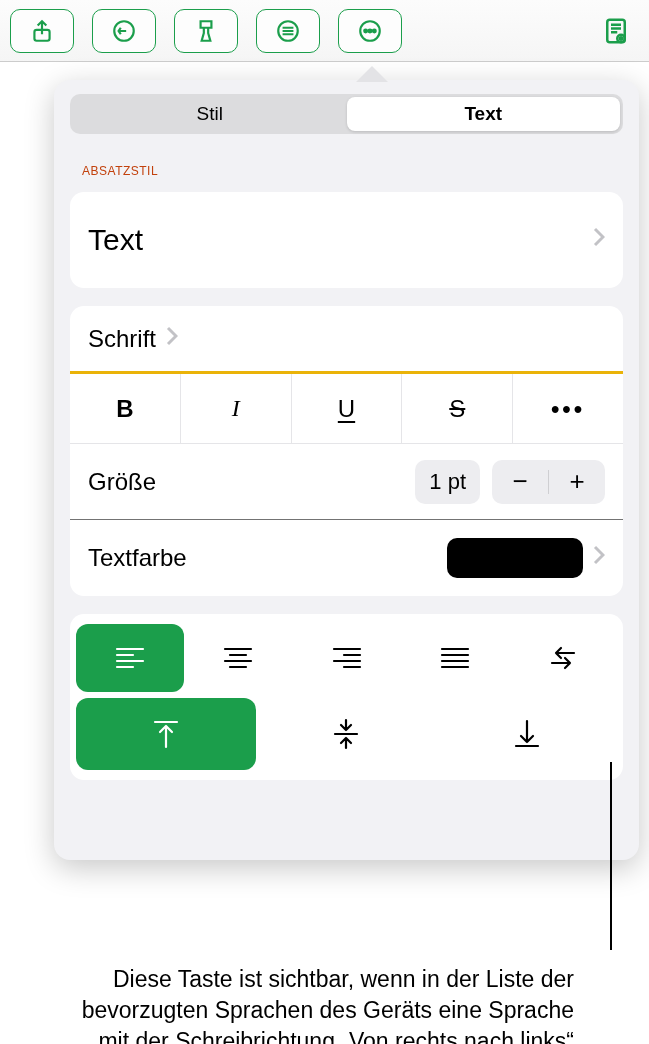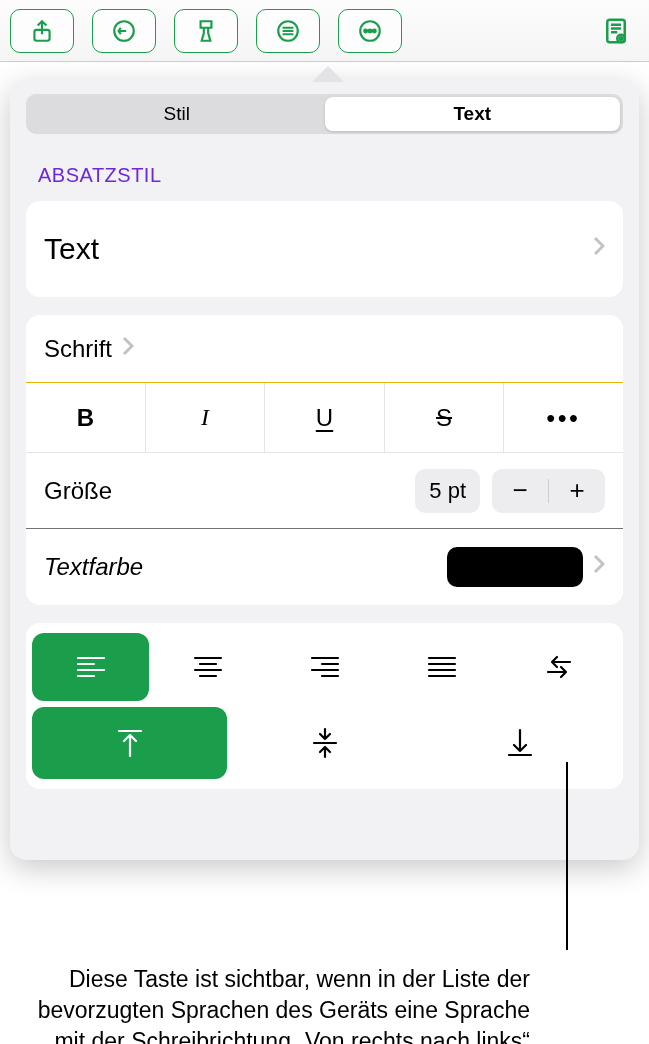--- a/index.html
+++ b/index.html
@@ -28,20 +28,21 @@
     color:#1b9e4b;
     background:#fdfdfd;
   }
   .tb-btn svg { width:26px; height:26px; stroke:#1b9e4b; fill:none; stroke-width:2; }
   .tb-btn.iconbtn { width:46px; border:none; background:transparent; }
   .tb-btn.iconbtn svg { width:30px; height:30px; }
 
   .popover-wrap {
     position: relative;
     margin-top: 18px;
+    margin-left: 44px;
   }
   .arrow {
     position:absolute;
     top:-14px; left:312px;
     width:0;height:0;
     border-left:16px solid transparent;
     border-right:16px solid transparent;
     border-bottom:16px solid #e3e3e6;
   }
   .popover {
@@ -67,35 +68,35 @@
     font-size:19px;
     color:#000;
   }
   .seg-item.active {
     background:#fff;
     font-weight:600;
     box-shadow:0 1px 3px rgba(0,0,0,0.15);
   }
 
   .section-label {
-    color:#6d28d9; font-size:20px; letter-spacing:0.5px;
+    color:#c2410c; font-size:12px; letter-spacing:0.5px;
     text-transform:uppercase;
     padding:20px 28px 8px;
   }
 
   .card {
     background:#fff;
     margin:6px 16px 18px;
     border-radius:14px;
   }
   .row {
     display:flex; align-items:center;
     padding:0 18px;
     min-height:68px;
-    border-bottom:1px solid #eab308;
+    border-bottom:3px solid #eab308;
   }
   .row:last-child { border-bottom:none; }
   .row-label { font-size:24px; color:#000; }
   .row-label.big { font-size:30px; }
   .row-value { margin-left:auto; font-size:23px; color:#9a9a9e; }
   .chev { margin-left:10px; color:#c2c2c6; font-size:22px; }
   .chev svg { width:12px; height:20px; stroke:#c2c2c6; stroke-width:3; fill:none; }
 
   .style-row {
     display:flex; align-items:stretch;
@@ -262,28 +263,28 @@
       </div>
       <div class="style-row">
         <div class="style-cell bold">B</div>
         <div class="style-cell ital">I</div>
         <div class="style-cell under">U</div>
         <div class="style-cell strike">S</div>
         <div class="style-cell dots">•••</div>
       </div>
       <div class="size-row">
         <div class="row-label">Größe</div>
-        <div class="size-val">5 pt</div>
+        <div class="size-val">1 pt</div>
         <div class="stepper">
           <button>−</button>
           <div class="div"></div>
           <button>+</button>
         </div>
       </div>
-      <div class="row" style="min-height:76px;font-style:italic;">
+      <div class="row" style="min-height:76px;">
         <div class="row-label">Textfarbe</div>
         <div class="swatch"></div>
         <span class="chev">
           <svg viewBox="0 0 12 20">
               <path d="M2 2l8 8-8 8"></path>
             </svg>
         </span>
       </div>
     </div>
 

